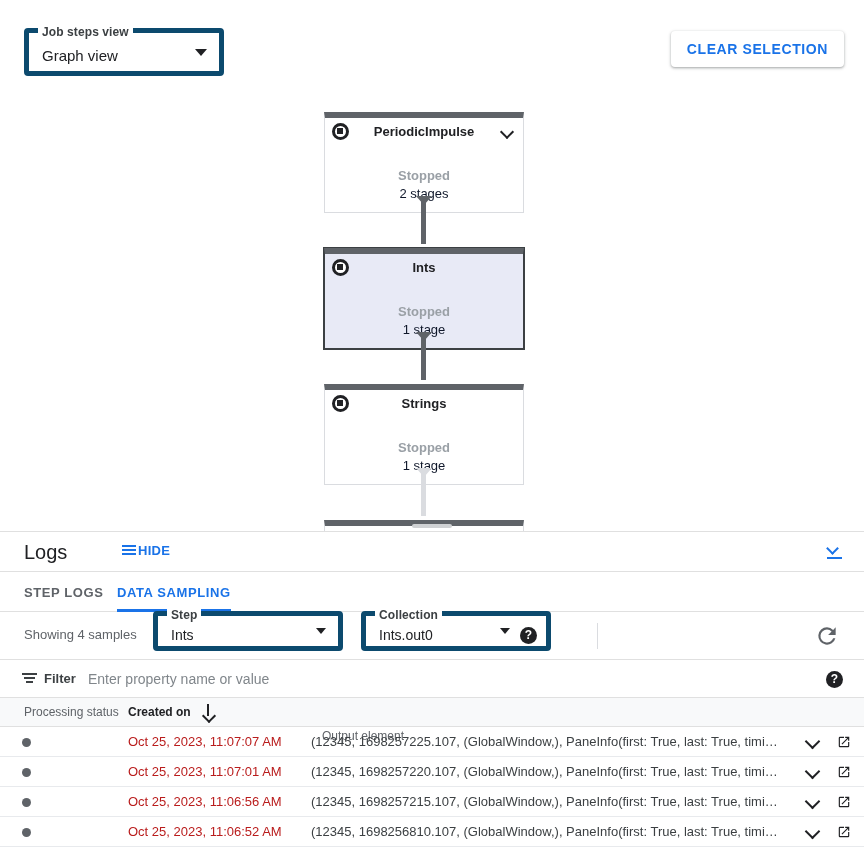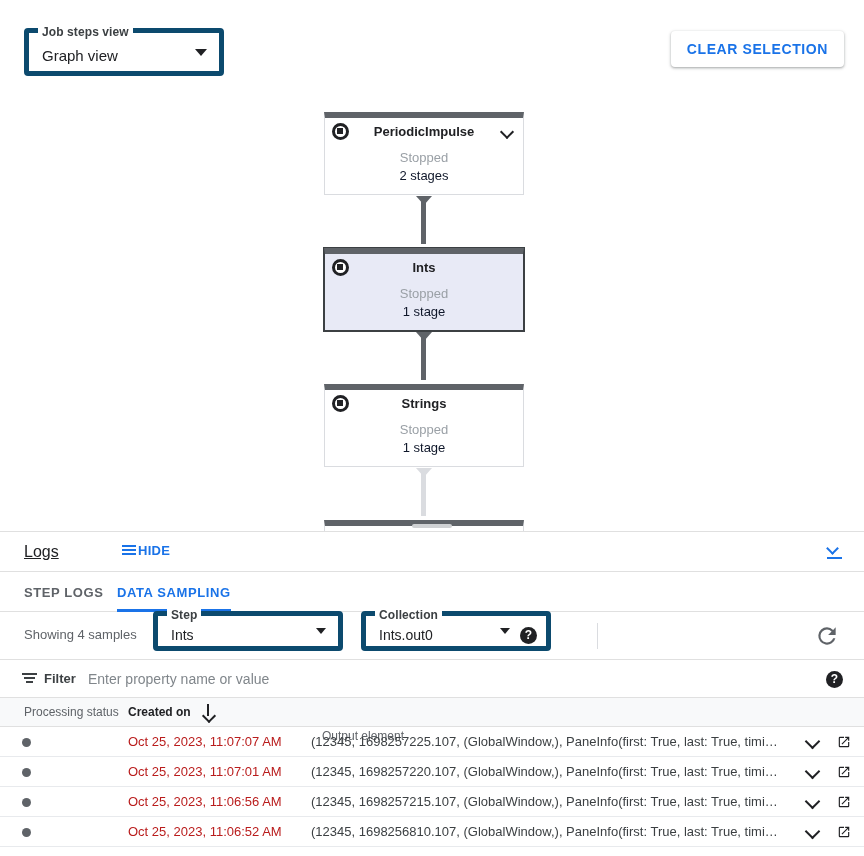--- a/index.html
+++ b/index.html
@@ -103,21 +103,21 @@
   .node-chevron {
     position:absolute; right:9px; top:8px; width:13px; height:13px;
   }
   .node-chevron::before {
     content:""; position:absolute; left:1px; top:1px;
     width:8px; height:8px;
     border-right:2px solid #202124; border-bottom:2px solid #202124;
     transform: rotate(45deg);
   }
   .node-status {
-    text-align:center; font-size:13px; color:#9aa0a6; line-height:18px; margin-top:1px;
+    text-align:center; font-size:13px; color:#9aa0a6; line-height:18px; margin-top:19px;font-weight:bold;
   }
   .node-stages {
     text-align:center; font-size:13px; color:#0f172a; line-height:18px; padding-bottom:9px;
   }
 
   .edge {
     position:absolute; width:5px; background:#5f6368;
   }
   .edge.light { background:#dadce0; }
   .edge .arrow {
@@ -138,21 +138,21 @@
   
   .logs-panel {
     position:absolute; left:0; top:532px; width:864px; height:324px;
     background:#fff;
   }
   .logs-header {
     position:relative; height:40px; border-bottom:1px solid #e0e0e0;
   }
   .logs-title {
     position:absolute; left:24px; top:7px;
-    font-size:16px; color:#202124; line-height:26px;text-decoration:underline;
+    font-size:20px; color:#202124; line-height:26px;
   }
   .hide-btn {
     position:absolute; left:122px; top:11px;
     display:flex; align-items:center; gap:2px;
     color:#1a73e8; font-size:13px; font-weight:bold; letter-spacing:.3px;
     cursor:pointer; background:none; border:none; padding:0;
     font-family:"Liberation Sans", sans-serif;
   }
   .hide-icon { width:14px; height:12px; position:relative; display:inline-block; }
   .hide-icon i {

